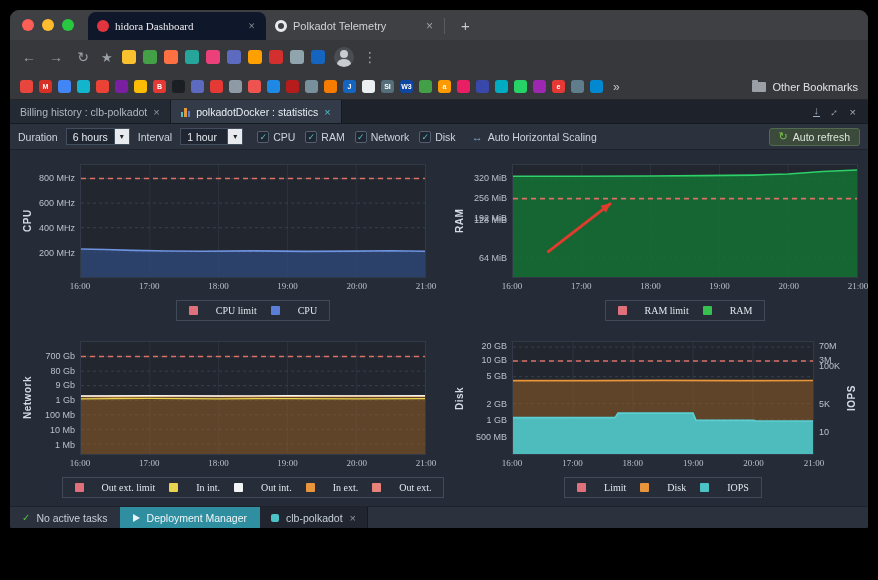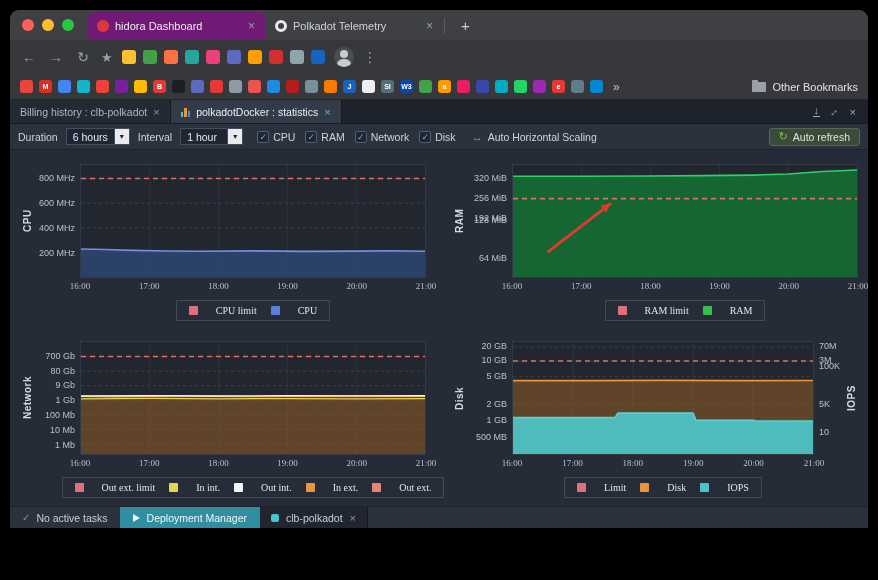--- a/index.html
+++ b/index.html
@@ -4,21 +4,21 @@
 <style>
   *{box-sizing:border-box;margin:0;padding:0;}
   html,body{width:878px;height:580px;overflow:hidden;}
   body{background:#000;font-family:"Liberation Sans",sans-serif;position:relative;}
   .bwindow{position:absolute;left:10px;top:10px;width:858px;height:518px;border-radius:9px 9px 2px 2px;overflow:hidden;display:flex;flex-direction:column;background:#262c37;box-shadow:0 18px 40px rgba(0,0,0,.65);}
   
   .tabstrip{height:30px;background:#3f4043;display:flex;align-items:flex-end;padding-left:12px;flex:none;}
   .traffic{display:flex;gap:8px;align-items:center;height:30px;margin-right:14px;}
   .light{width:12px;height:12px;border-radius:50%;}
   .btab{display:flex;align-items:center;gap:6px;height:28px;padding:0 9px;width:178px;font-size:11px;color:#cfd1d4;position:relative;}
-  .btab.active{background:#701a75;border-radius:8px 8px 0 0;color:#ececee;}
+  .btab.active{background:#0f172a;border-radius:8px 8px 0 0;color:#ececee;font-family:Liberation Serif, serif;}
   .btab .ttl{flex:1;white-space:nowrap;overflow:hidden;}
   .tclose{color:#9aa0a6;font-size:12px;padding:0 2px;}
   .fav-hidora{width:12px;height:12px;border-radius:50%;background:#e0353f;flex:none;}
   .fav-ring{width:12px;height:12px;border-radius:50%;border:3px solid #e8eaed;flex:none;}
   .tabsep{width:1px;height:16px;background:#5a5b5e;margin-bottom:6px;}
   .newtab{color:#c8cacd;font-size:15px;margin-left:10px;height:30px;display:flex;align-items:center;padding:0 6px;}
   .btoolbar{height:34px;background:#37383c;display:flex;align-items:center;gap:9px;padding:0 10px;flex:none;}
   .navbtn{color:#9aa0a6;font-size:14px;width:18px;text-align:center;}
   .urlbar{flex:1;height:23px;background:#28292d;border-radius:12px;display:flex;align-items:center;gap:7px;padding:0 12px;color:#dadce0;font-size:11px;min-width:0;}
   .lock{width:9px;height:11px;position:relative;flex:none;}

